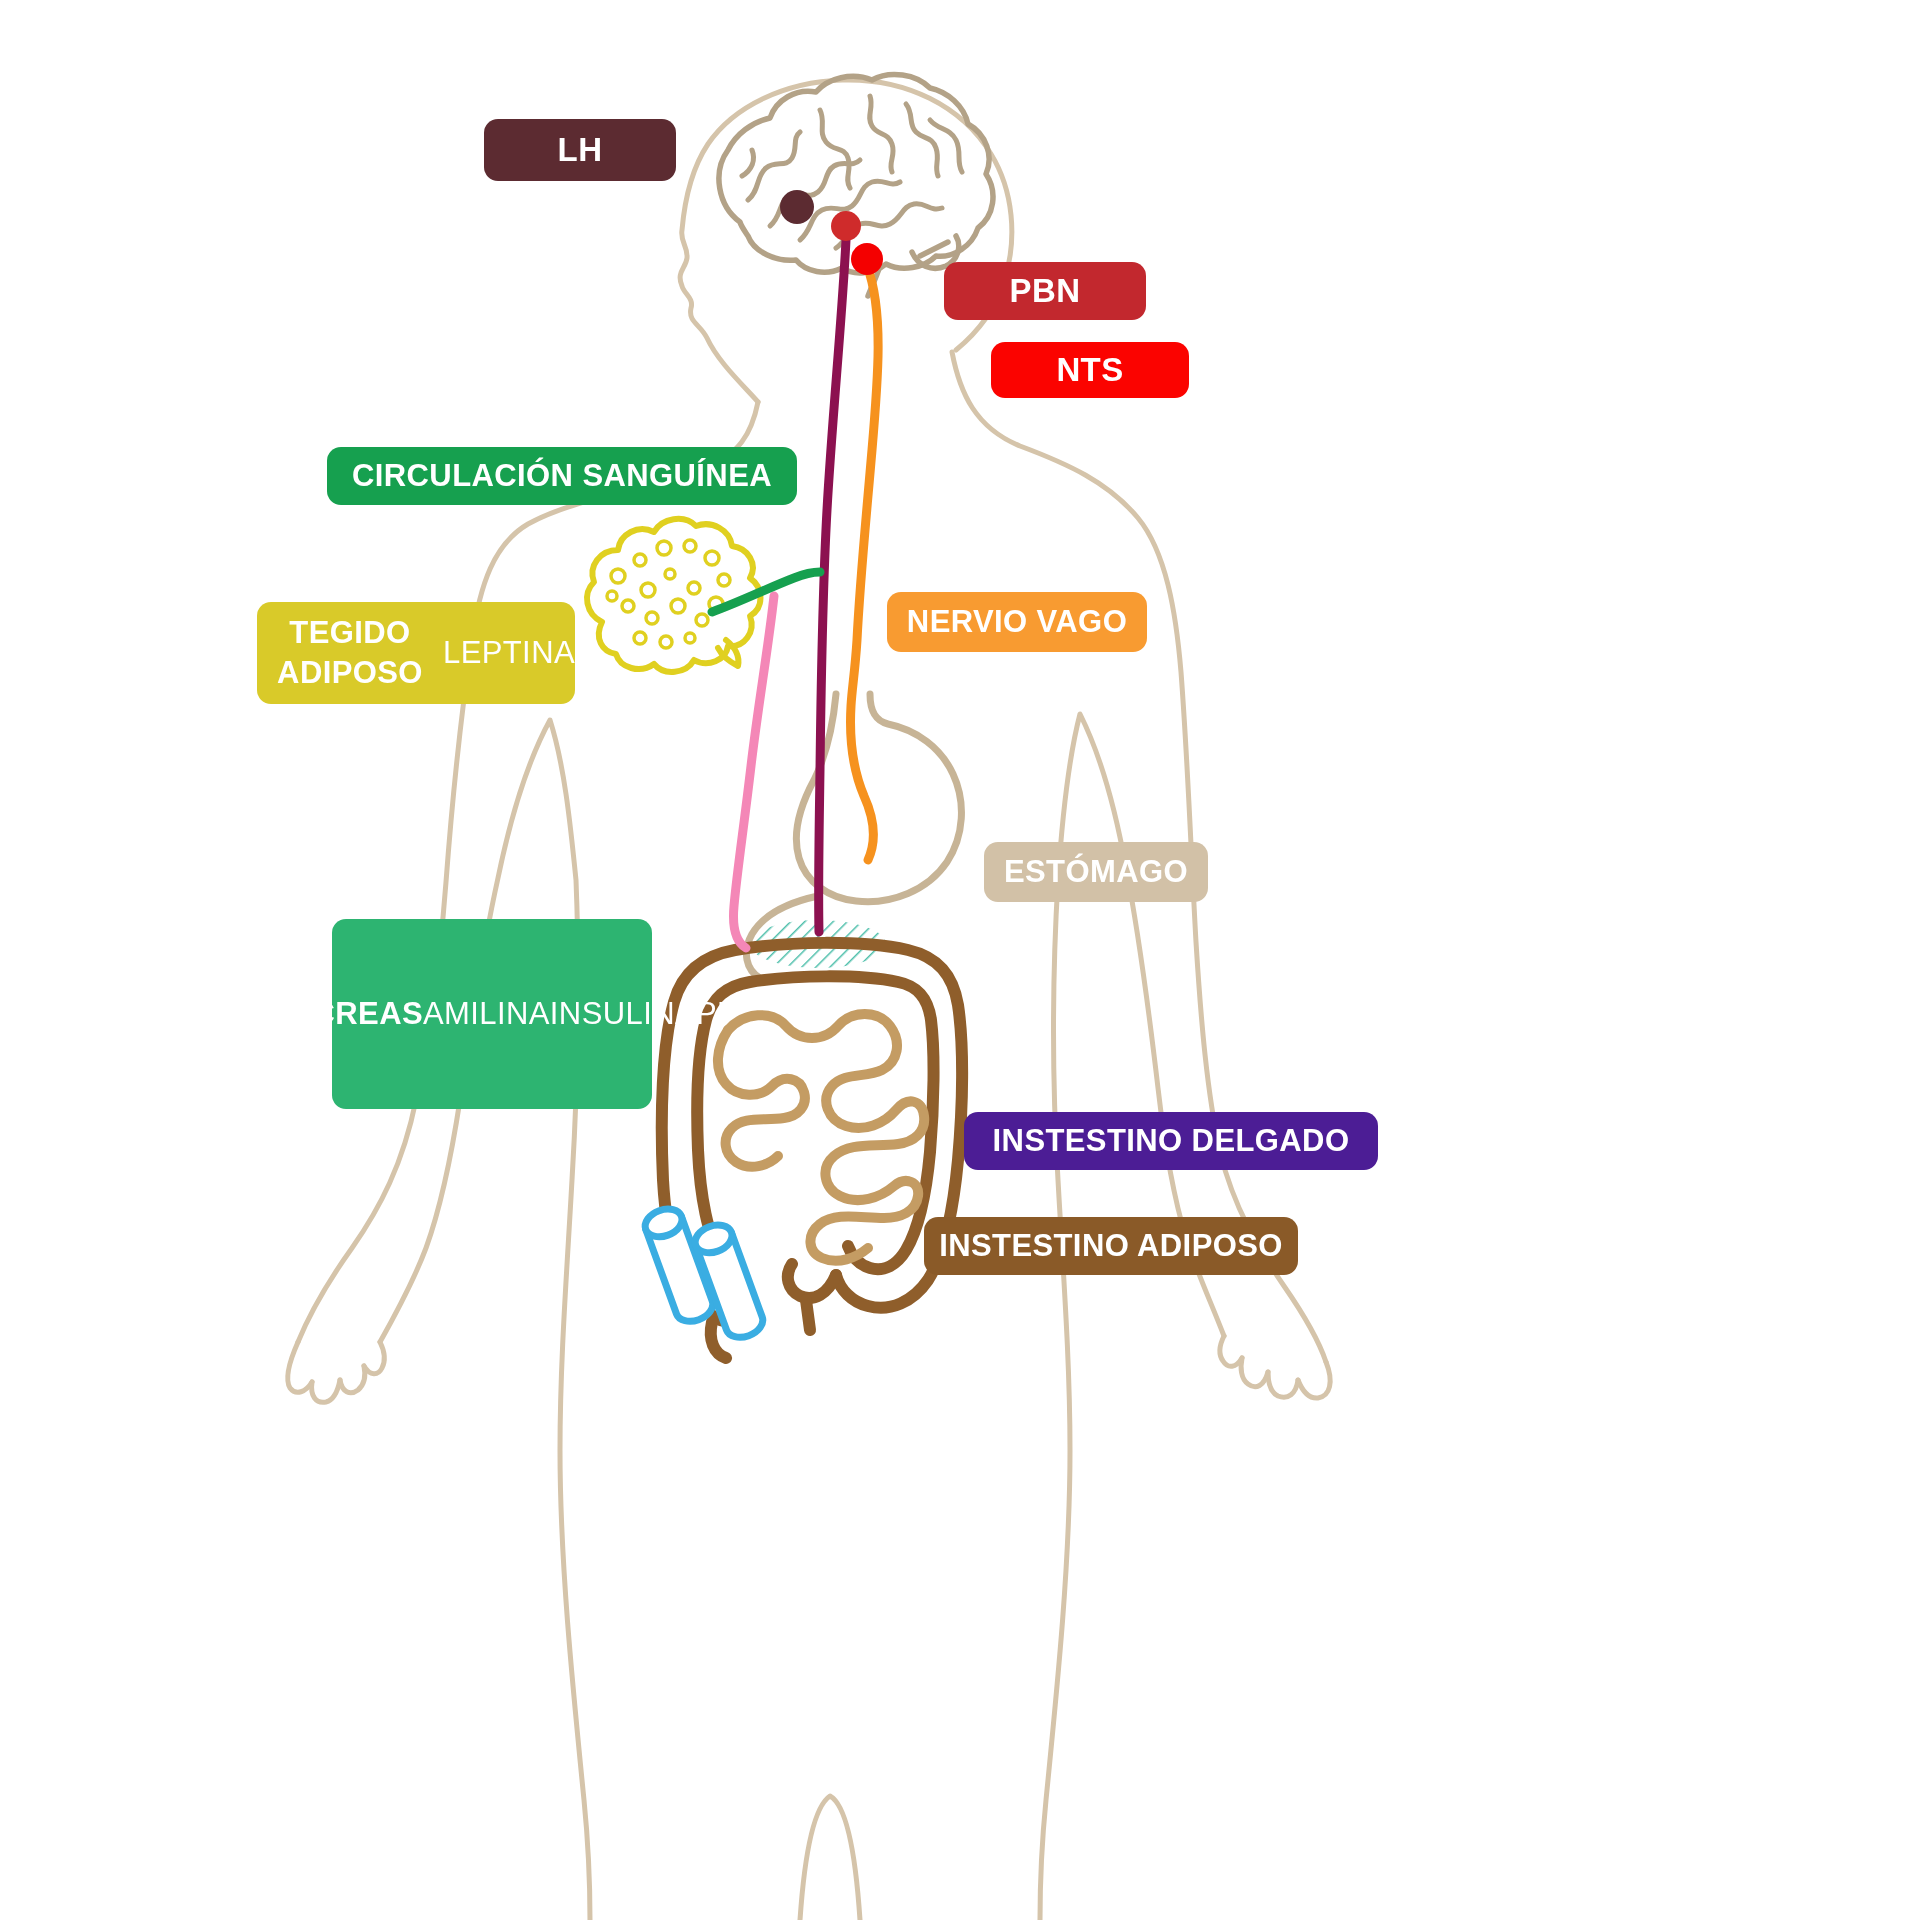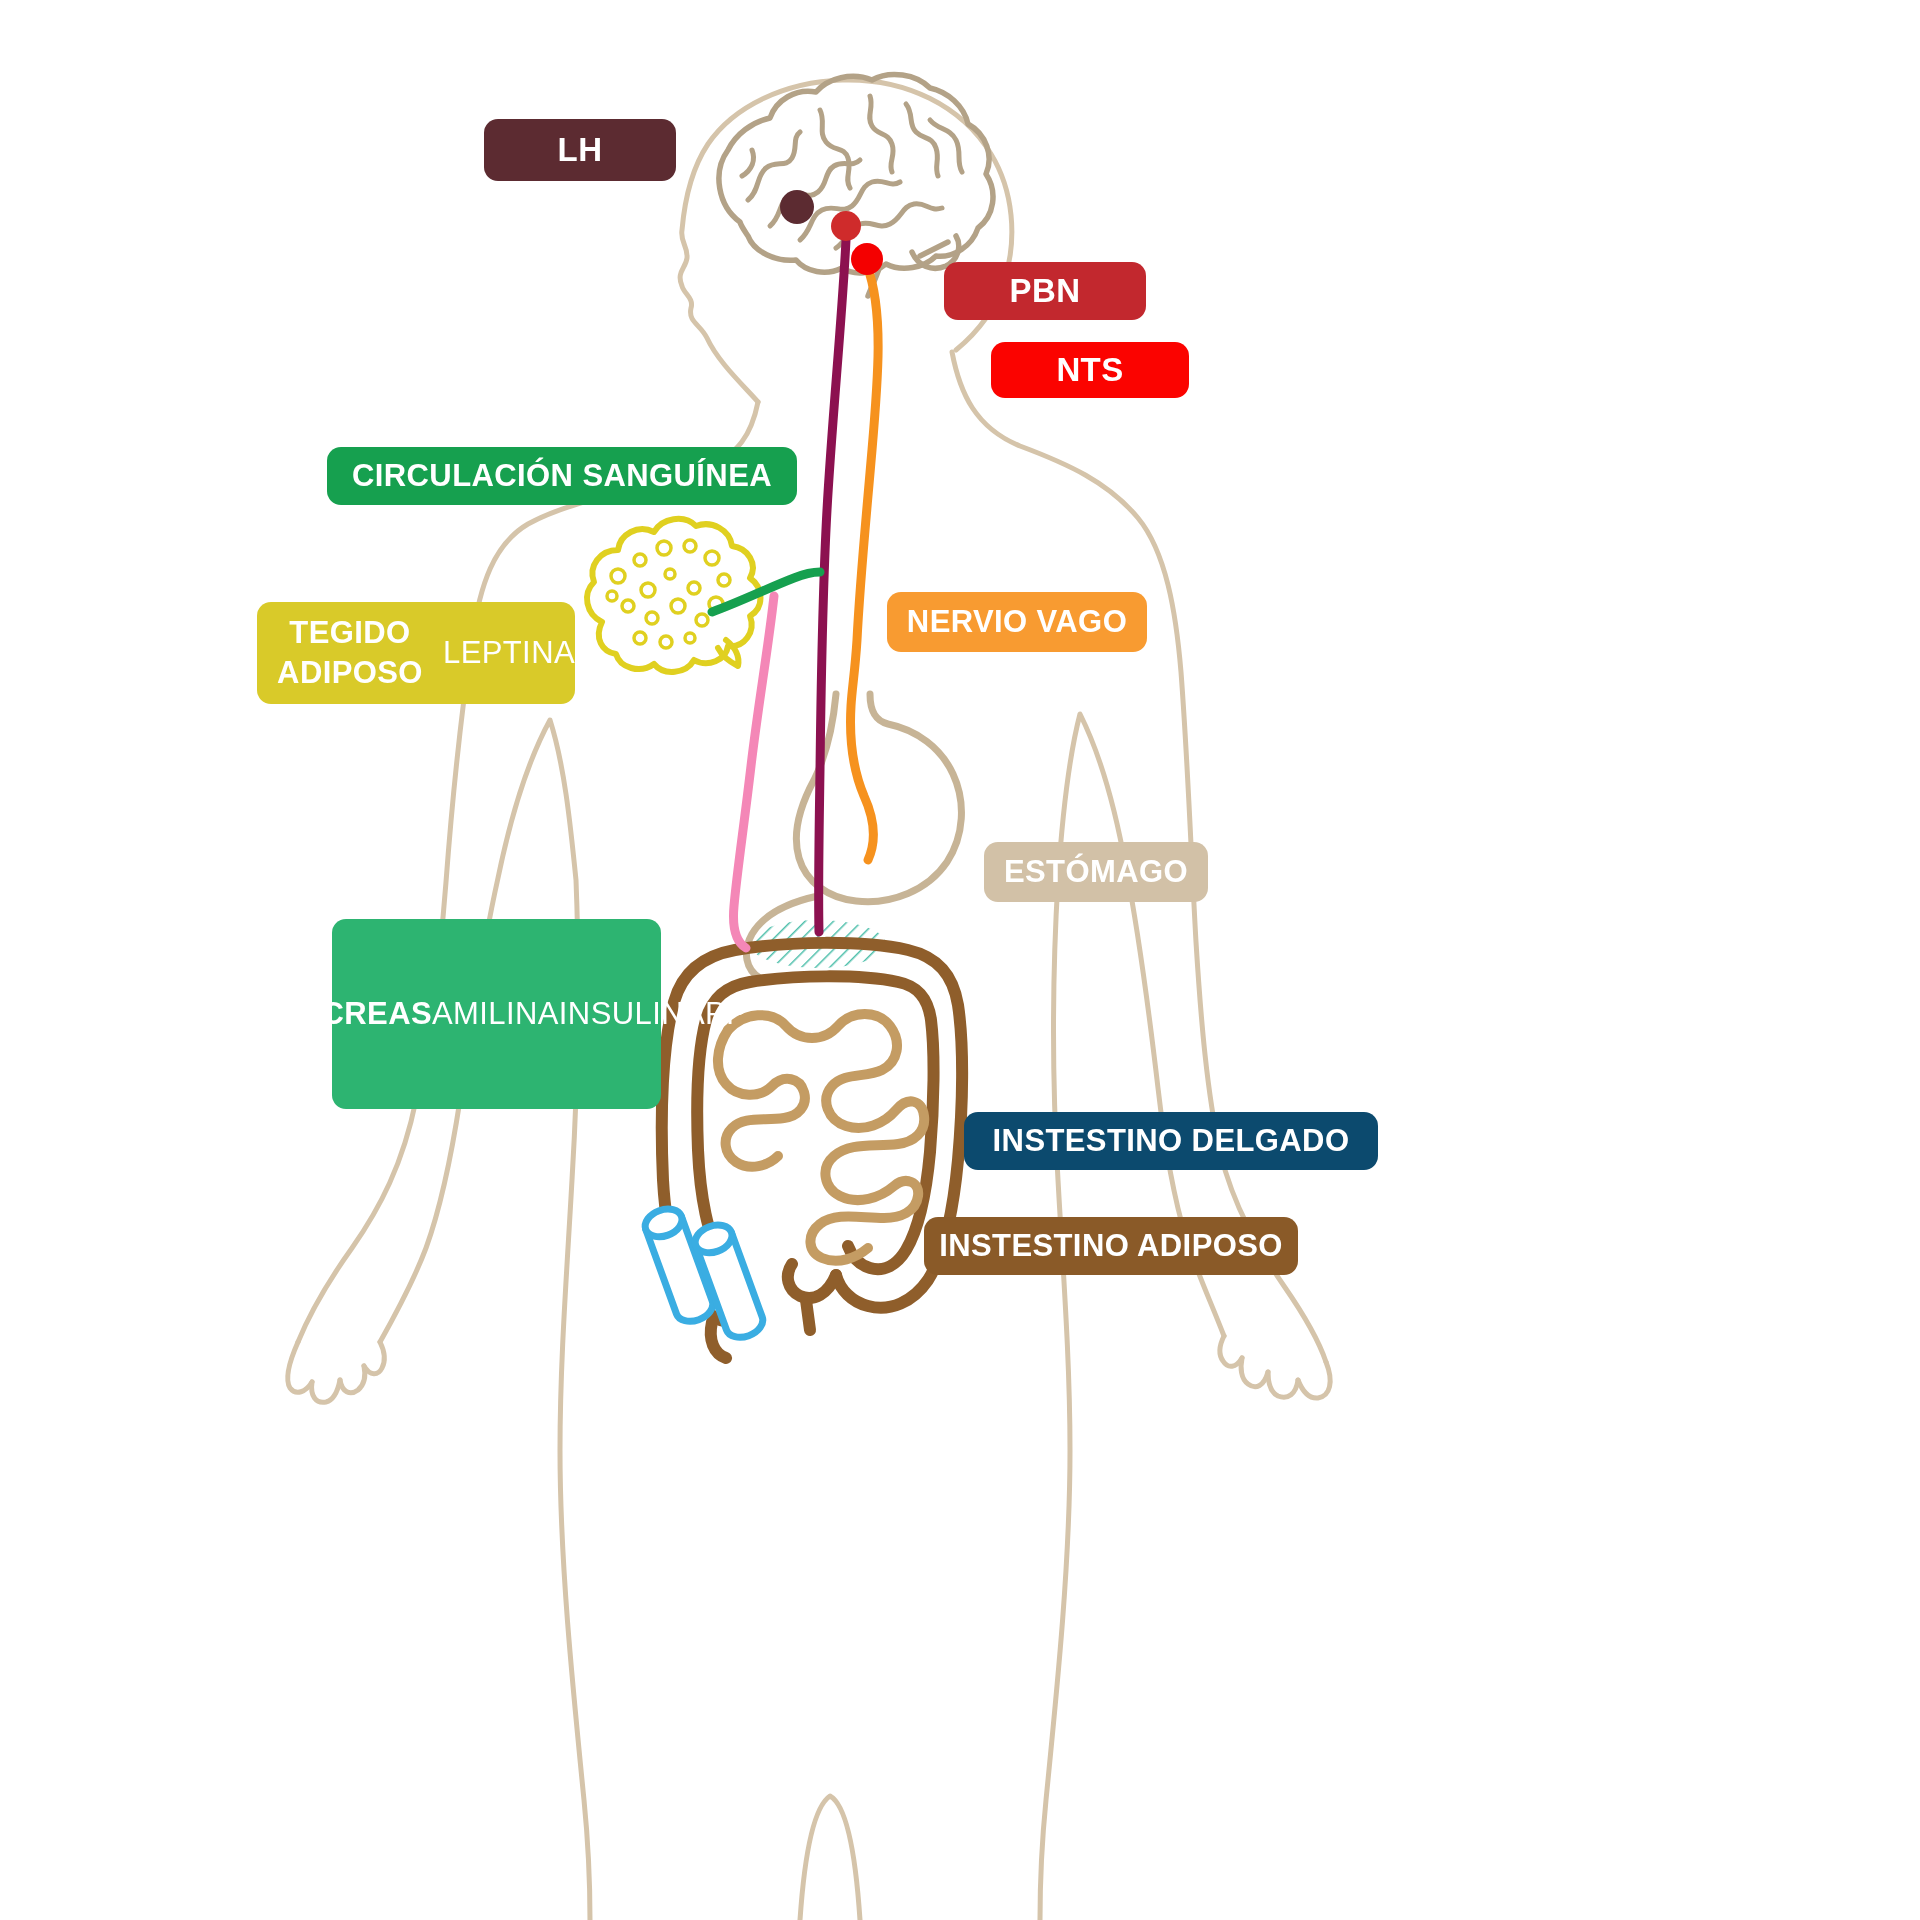--- a/index.html
+++ b/index.html
@@ -218,28 +218,28 @@
   </div>
 
   <div class="label box-nervio" style="background-color: rgb(248, 155, 49);">
     <span>NERVIO VAGO</span>
   </div>
 
   <div class="label box-estomago" style="background-color: rgb(210, 193, 167);">
     <span>ESTÓMAGO</span>
   </div>
 
-  <div class="label col box-pancreas" style="background-color: rgb(45, 180, 113); padding-left: 9px;">
+  <div class="label col box-pancreas" style="background-color: rgb(45, 180, 113);">
     <span>PÁNCREAS</span>
     <span class="sub">AMILINA</span>
     <span class="sub">INSULINA</span>
     <span class="sub">PP</span>
   </div>
 
-  <div class="label box-delgado" style="background-color: #0c4a6e;">
+  <div class="label box-delgado" style="background-color: #4c1d95;">
     <span>INSTESTINO DELGADO</span>
   </div>
 
   <div class="label box-grueso" style="background-color: rgb(138, 90, 40);">
     <span>INSTESTINO ADIPOSO</span>
   </div>
 
 
 </div>
 

